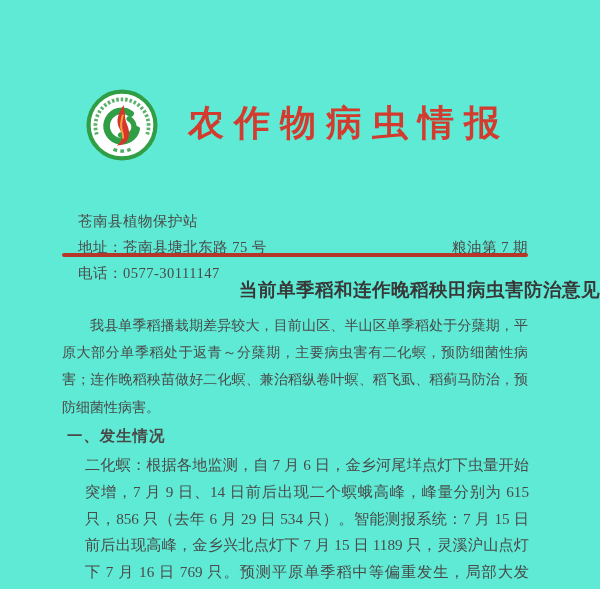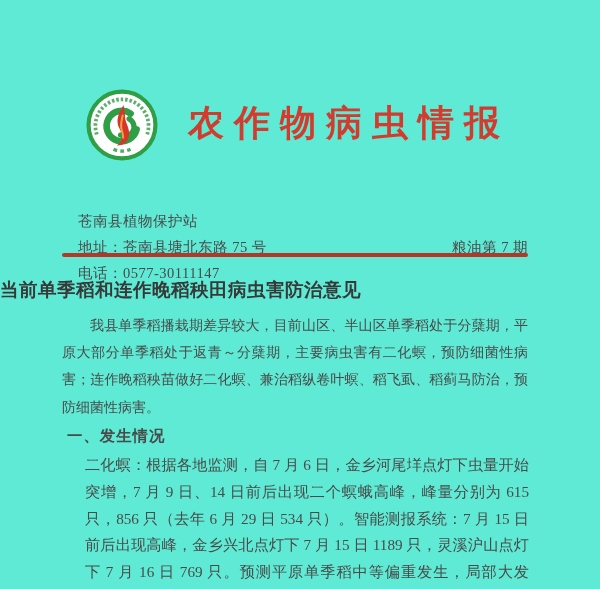--- a/index.html
+++ b/index.html
@@ -44,21 +44,21 @@
   }
   .divider {
     position: absolute; left: 62px; top: 253px;
     width: 466px; height: 4px;
     background: #b5372a; border-radius: 2px;
   }
 
   
   .doc-title {
     position: absolute; left: 0; top: 277px; width: 600px;
-    text-align: left;
+    text-align: right;
     font-size: 18.5px; font-weight: 700; color: #383838;
     letter-spacing: 0.5px;
   }
   .intro-para {
     position: absolute; left: 62px; top: 312px; width: 466px;
     font-size: 14px; line-height: 27.2px;
     text-align: justify; text-indent: 2em;
     color: #4a4a4a;
   }
   .section-heading {

